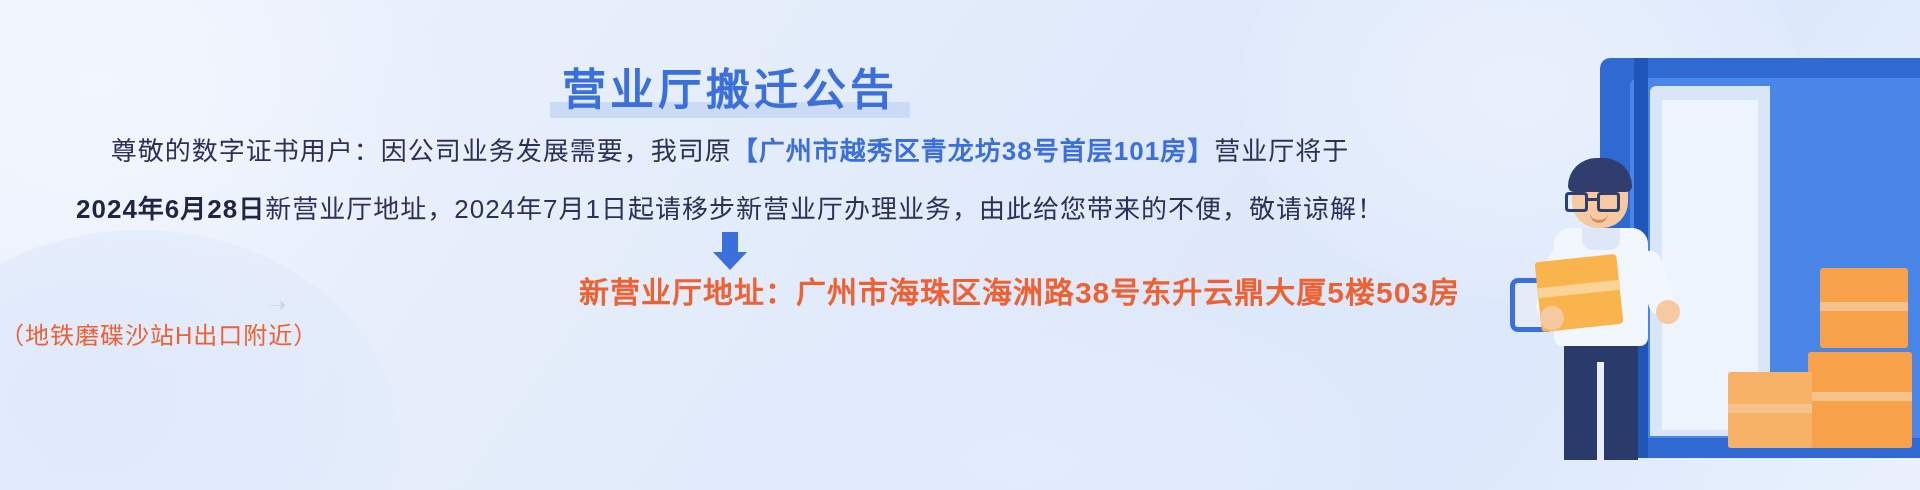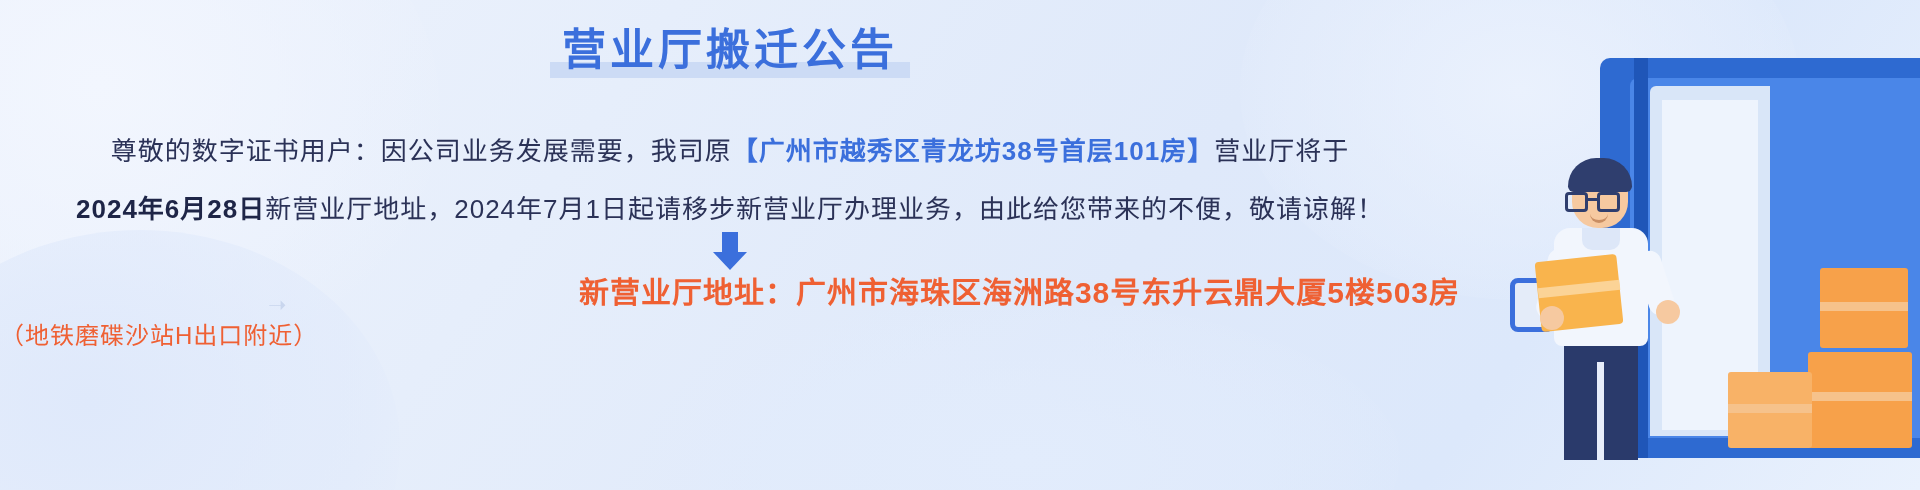--- a/index.html
+++ b/index.html
@@ -19,21 +19,21 @@
   .blob-c{right:120px;top:-120px;width:560px;height:420px;background:radial-gradient(ellipse at 50% 50%,#eaf1fd 0%,rgba(234,241,253,0.3) 62%,rgba(234,241,253,0) 78%);}
   .blob-d{left:640px;top:300px;width:760px;height:320px;background:radial-gradient(ellipse at 50% 50%,#e2ecfc 0%,rgba(226,236,252,0.35) 60%,rgba(226,236,252,0) 76%);}
 
   .content{position:absolute;left:0;top:0;width:1460px;height:490px;}
 
   
   .title-wrap{position:absolute;left:0;top:28px;width:1460px;text-align:center;}
   .title{
     position:relative;display:inline-block;
     font-size:44px;font-weight:bold;color:#3b6fdc;
-    letter-spacing:4px;line-height:1;padding:0 6px;
+    letter-spacing:4px;line-height:1;padding:0 6px;margin-top:40px;
   }
   .title-hl{
     position:absolute;left:-6px;right:-6px;bottom:-6px;height:16px;
     background:#ccdbf5;z-index:0;
   }
   .title-text{position:relative;z-index:1;}
 
   
   .line{
     position:absolute;width:1460px;text-align:center;

